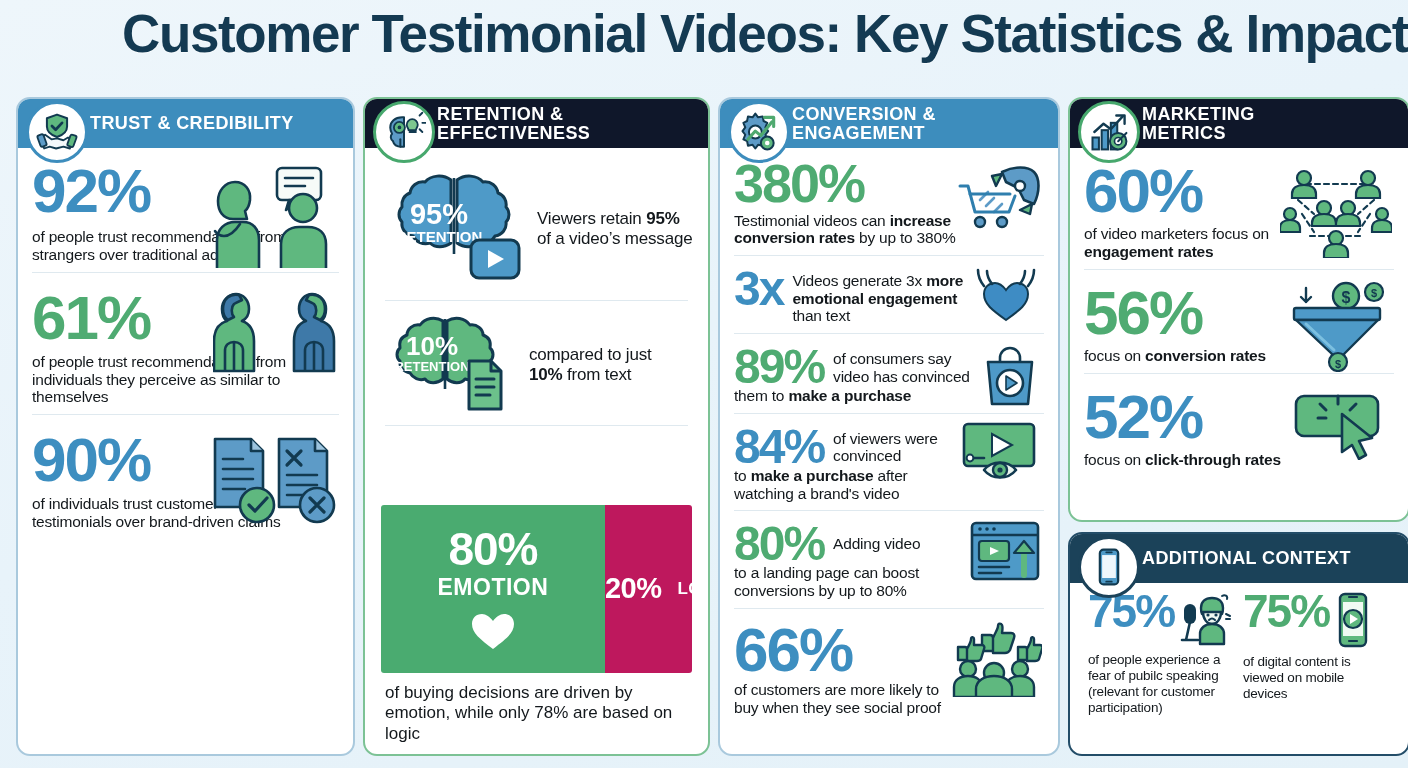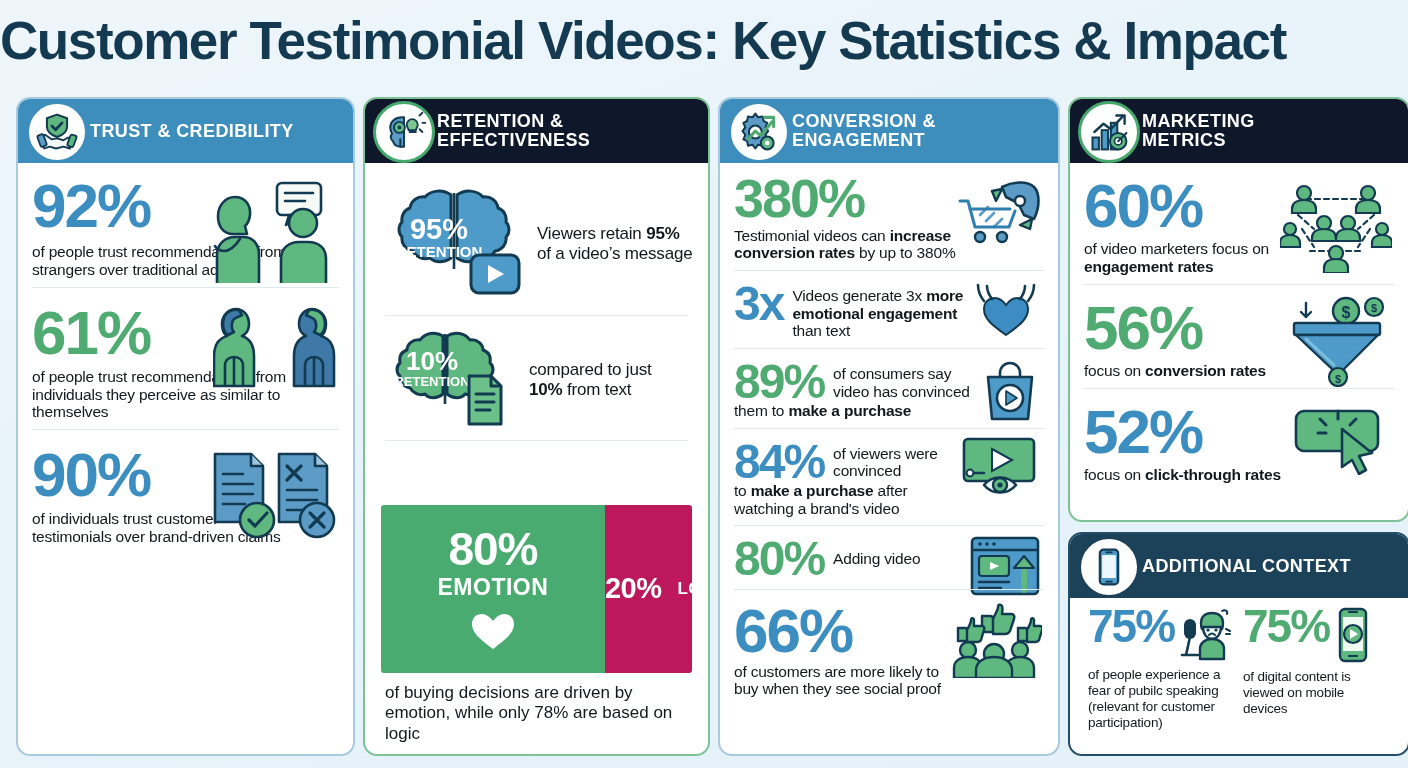--- a/index.html
+++ b/index.html
@@ -6,26 +6,26 @@
   html, body {
     width: 1408px; height: 768px;
     font-family: "Liberation Sans", sans-serif;
     background: linear-gradient(160deg, #eef6fb 0%, #e8f3fa 45%, #e4f1f8 100%);
     overflow: hidden;
   }
   .page { position: relative; width: 1408px; height: 768px; padding: 0; }
 
   
   .title {
-    text-align: left;
+    text-align: right;
     font-size: 53px;
     font-weight: 800;
     letter-spacing: -1.4px;
     color: #143a52;
-    padding-top: 14px;
+    padding-top: 7px;
     line-height: 1.0;
     text-shadow: 0 1px 0 rgba(255,255,255,.6);
     font-stretch: condensed;
     transform: scaleX(1.0);
   }
 
   
   .cols {
     position: absolute;
     top: 97px; left: 16px; right: 16px; bottom: 12px;
@@ -43,21 +43,21 @@
     display: flex;
     flex-direction: column;
     overflow: hidden;
   }
   .panel.b-blue   { border: 2px solid #a9c9dd; }
   .panel.b-green  { border: 2px solid #7cc295; }
   .panel.b-navy   { border: 2px solid #234d68; }
   .panel.grow { flex: 1 1 auto; }
 
   .phead {
-    height: 64px;
+    height: 49px;
     display: flex;
     align-items: center;
     padding-left: 72px;
     color: #fff;
     font-weight: 800;
     font-size: 18px;
     letter-spacing: .4px;
     line-height: 1.05;
     flex: 0 0 auto;
   }
@@ -395,20 +395,21 @@
                 <path d="M22 28l9 4-9 4z" fill="#ffffff"></path>
                 <path d="M11 48h30M11 54h22" stroke="#123a50" stroke-width="2.6" stroke-linecap="round"></path>
                 <path d="M56 56V26" stroke="#5fb87f" stroke-width="6" stroke-linecap="round"></path>
                 <path d="M46 34l10-12 10 12z" fill="#5fb87f" stroke="#123a50" stroke-width="2.2" stroke-linejoin="round"></path>
               </svg>
             </div>
             <div class="row-inline">
               <div class="big green sm">80%</div>
               <div class="cap" style="padding-top:14px">Adding video</div>
             </div>
+            <div class="cap" style="margin-top:-2px;max-width:230px">to a landing page can boost conversions by up to 80%</div>
           </div>
 
           <div class="stat">
             <div class="icon-abs" style="top:12px">
               <svg width="96" height="76" viewBox="0 0 96 76">
                 <path d="M36 14h8c2 0 3 1 3 3v13h-11zM47 17c2-5 5-9 5-12s3-3 4-1 0 8 0 8h9c3 0 4 2 3 5l-4 12c-1 2-2 3-5 3H47z" fill="#5fb87f" stroke="#123a50" stroke-width="2.4" stroke-linejoin="round"></path>
                 <path d="M12 26h7c2 0 2 1 2 2v11h-9zM21 28c2-4 4-7 4-10s3-2 3 0 0 6 0 6h8c2 0 3 2 2 4l-3 10c-1 2-2 2-4 2H21z" fill="#5fb87f" stroke="#123a50" stroke-width="2.4" stroke-linejoin="round"></path>
                 <path d="M72 26h7c2 0 2 1 2 2v11h-9zM81 28c2-4 4-7 4-10s3-2 3 0 0 6 0 6h6c2 0 3 2 2 4l-3 10c-1 2-2 2-4 2H81z" fill="#5fb87f" stroke="#123a50" stroke-width="2.4" stroke-linejoin="round"></path>
                 <circle cx="22" cy="48" r="8" fill="#5fb87f" stroke="#123a50" stroke-width="2.4"></circle>
                 <path d="M8 76V66c0-7 6-11 14-11s14 4 14 11v10z" fill="#5fb87f" stroke="#123a50" stroke-width="2.4" stroke-linejoin="round"></path>

